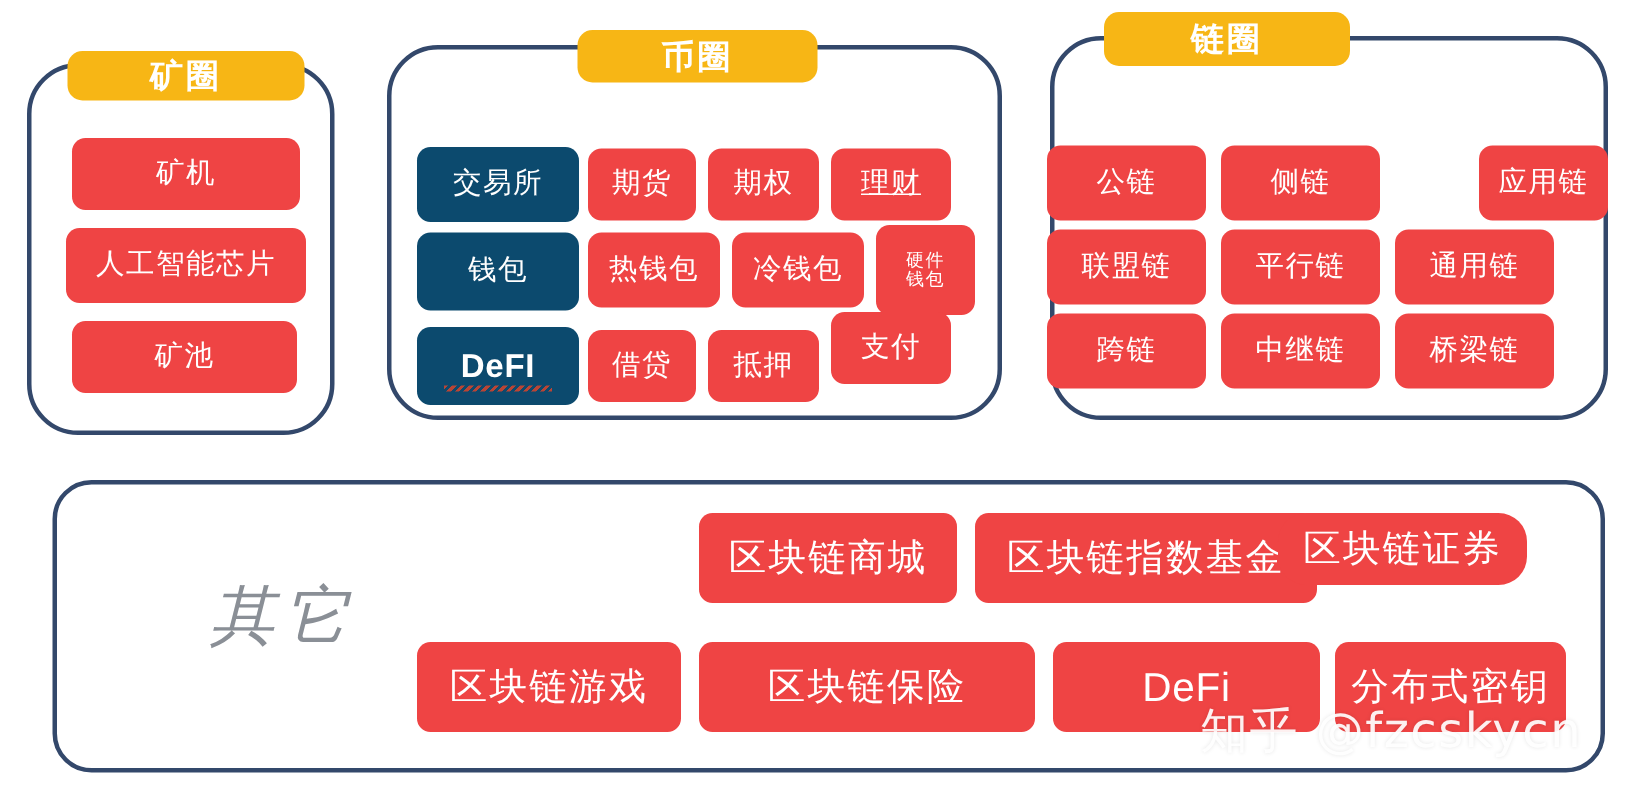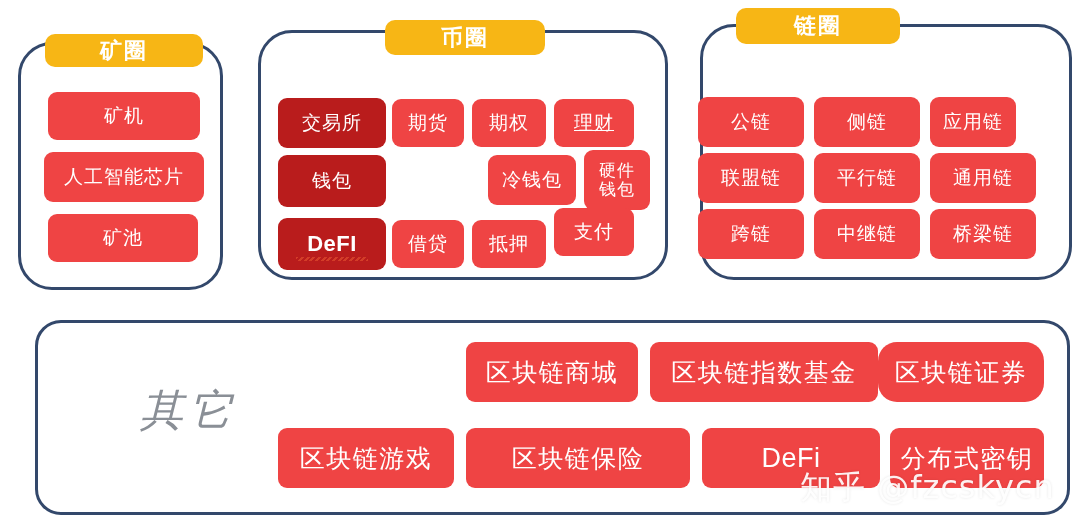--- a/index.html
+++ b/index.html
@@ -54,22 +54,22 @@
     color:#ffffff;
     display:flex;
     align-items:center;
     justify-content:center;
     text-align:center;
     line-height:1.12;
     font-size:19px;
     letter-spacing:1px;
     white-space:pre-line;
   }
-  .chip.green{background:#b91c1c;}
-  .chip.small{font-size:17px;text-align:center;}
+  .chip.green{background:#0c4a6e;}
+  .chip.small{font-size:12px;text-align:center;}
   .chip.defi-green{font-size:22px;font-weight:bold;letter-spacing:0.5px;}
   .chip.big{font-size:25px;letter-spacing:1.5px;}
   .chip.big-latin{font-size:27px;letter-spacing:0.5px;}
 
   
   .squiggle{
     position:absolute;
     left:50%;transform:translateX(-50%);
     bottom:9px;
     width:72px;height:4px;
@@ -121,53 +121,54 @@
 
   <div class="panel p-coin"></div>
   <div class="tab t-coin">币圈</div>
 
   <div class="chip green" style="left:278px;top:98px;width:108px;height:50px;">交易所</div>
   <div class="chip" style="left:472px;top:99px;width:74px;height:48px;">期权</div>
   <div class="chip" style="left:392px;top:99px;width:72px;height:48px;">期货</div>
   <div class="chip" style="left:554px;top:99px;width:80px;height:48px;text-decoration:underline;">理财</div>
 
   <div class="chip green" style="left:278px;top:155px;width:108px;height:52px;">钱包</div>
+  <div class="chip" style="left:392px;top:155px;width:88px;height:50px;">热钱包</div>
   <div class="chip" style="left:488px;top:155px;width:88px;height:50px;">冷钱包</div>
   <div class="chip small" style="left:584px;top:150px;width:66px;height:60px;">硬件
 钱包</div>
 
   <div class="chip green defi-green" style="left:278px;top:218px;width:108px;height:52px;">
     <span>DeFI</span>
     <span class="squiggle"></span>
   </div>
   <div class="chip" style="left:392px;top:220px;width:72px;height:48px;">借贷</div>
   <div class="chip" style="left:472px;top:220px;width:74px;height:48px;">抵押</div>
   <div class="chip" style="left:554px;top:208px;width:80px;height:48px;">支付</div>
 
   <div class="panel p-chain"></div>
   <div class="tab t-chain">链圈</div>
 
   <div class="chip" style="left:698px;top:97px;width:106px;height:50px;">公链</div>
   <div class="chip" style="left:814px;top:97px;width:106px;height:50px;">侧链</div>
-  <div class="chip" style="left:930px;top:97px;width:86px;height:50px;">应用链</div>
+  <div class="chip" style="left:986px;top:97px;width:86px;height:50px;">应用链</div>
 
   <div class="chip" style="left:698px;top:153px;width:106px;height:50px;">联盟链</div>
   <div class="chip" style="left:814px;top:153px;width:106px;height:50px;">平行链</div>
   <div class="chip" style="left:930px;top:153px;width:106px;height:50px;">通用链</div>
 
   <div class="chip" style="left:698px;top:209px;width:106px;height:50px;">跨链</div>
   <div class="chip" style="left:814px;top:209px;width:106px;height:50px;">中继链</div>
   <div class="chip" style="left:930px;top:209px;width:106px;height:50px;">桥梁链</div>
 
   <div class="panel p-other"></div>
   <div class="other-label">其它</div>
 
   <div class="chip big" style="left:466px;top:342px;width:172px;height:60px;">区块链商城</div>
   <div class="chip big" style="left:650px;top:342px;width:228px;height:60px;">区块链指数基金</div>
-  <div class="chip big" style="left:878px;top:342px;width:166px;height:60px;border-radius:19px;">区块链证券</div>
+  <div class="chip big" style="left:852px;top:342px;width:166px;height:48px;border-radius:19px;">区块链证券</div>
 
   <div class="chip big" style="left:278px;top:428px;width:176px;height:60px;">区块链游戏</div>
   <div class="chip big" style="left:466px;top:428px;width:224px;height:60px;">区块链保险</div>
   <div class="chip big-latin" style="left:702px;top:428px;width:178px;height:60px;">DeFi</div>
   <div class="chip big" style="left:890px;top:428px;width:154px;height:60px;">分布式密钥</div>
 
   <div class="watermark">知乎 @fzcskycn</div>
 
 </div>
 

